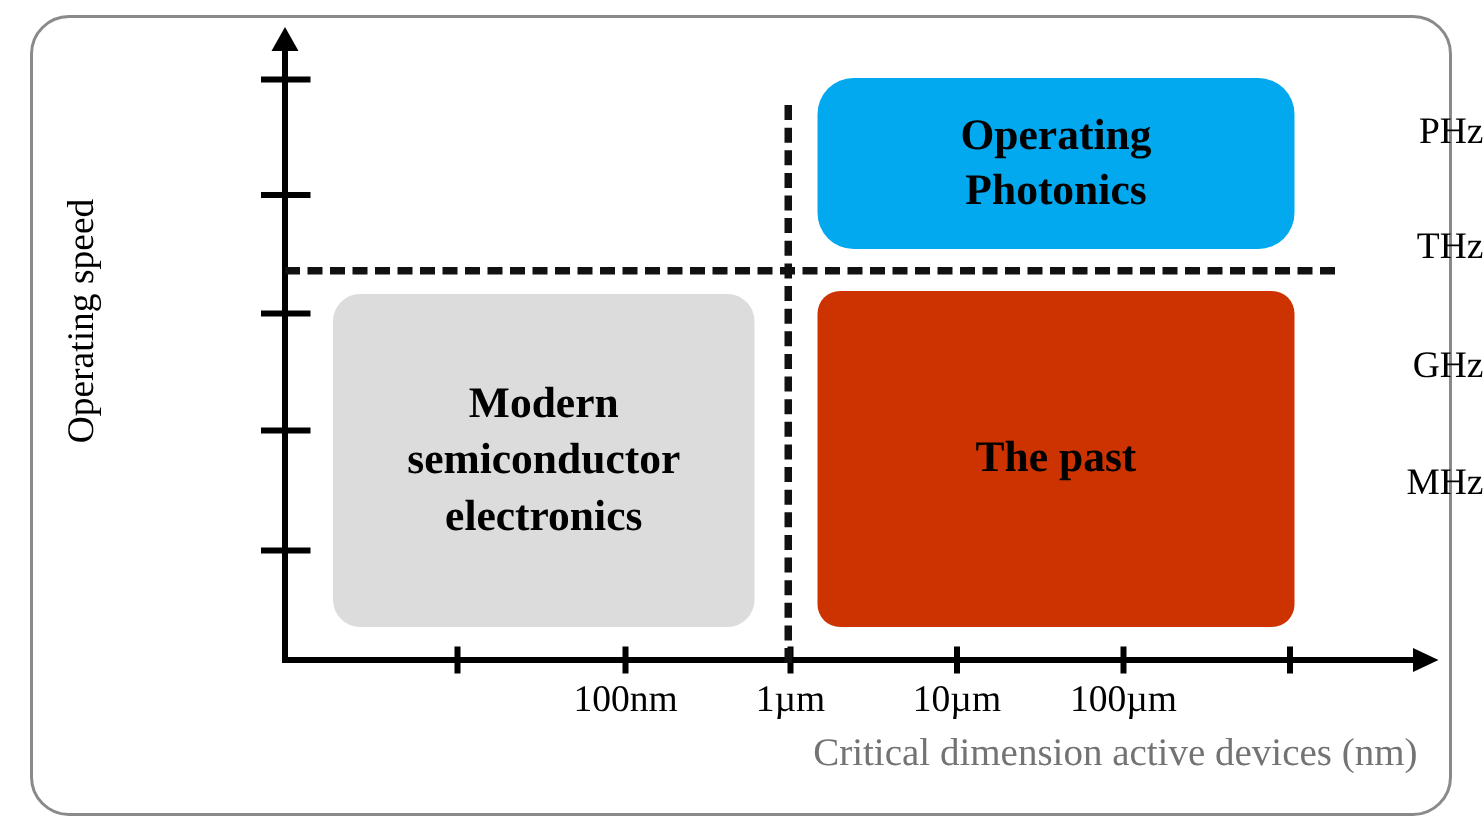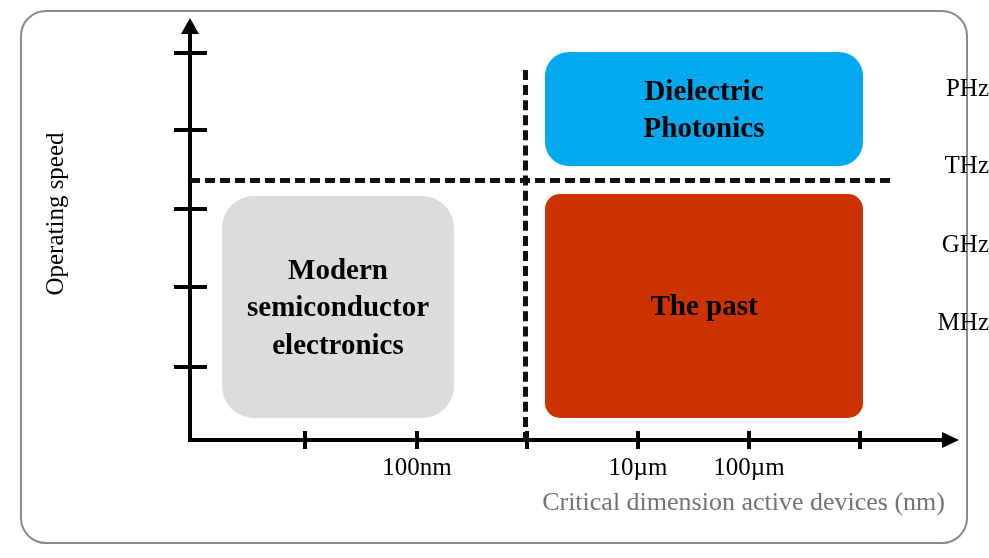--- a/index.html
+++ b/index.html
@@ -159,24 +159,24 @@
     align-items: center;
     justify-content: center;
     text-align: center;
     font-weight: bold;
     color: #000000;
     box-sizing: border-box;
   }
   .box-gray {
     left: 222px;
     top: 196px;
-    width: 232px;
+    width: 281px;
     height: 222px;
     background: #dcdcdc;
-    border-radius: 32px;
+    border-radius: 18px;
     font-size: 29px;
     line-height: 1.28;
   }
   .box-blue {
     left: 545px;
     top: 52px;
     width: 318px;
     height: 114px;
     background: #03a9ef;
     border-radius: 24px;
@@ -221,36 +221,37 @@
   <div class="ytitle">Operating speed</div>
 
   <div class="tick-x" style="left:303px"></div>
   <div class="tick-x" style="left:415px"></div>
   <div class="tick-x" style="left:525px"></div>
   <div class="tick-x" style="left:636px"></div>
   <div class="tick-x" style="left:747px"></div>
   <div class="tick-x" style="left:858px"></div>
 
   <div class="xlabel" style="left:347px">100nm</div>
+  <div class="xlabel" style="left:457px">1µm</div>
   <div class="xlabel" style="left:568px">10µm</div>
   <div class="xlabel" style="left:679px">100µm</div>
 
   <div class="xtitle">Critical dimension active devices (nm)</div>
 
   <div class="box box-gray">
     <div class="box-text">
       <div>Modern</div>
       <div>semiconductor</div>
       <div>electronics</div>
     </div>
   </div>
 
   <div class="box box-blue">
     <div class="box-text">
-      <div>Dielectric</div>
+      <div>Operating</div>
       <div>Photonics</div>
     </div>
   </div>
 
   <div class="box box-red">
     <div class="box-text">
       <div>The past</div>
     </div>
   </div>
 

